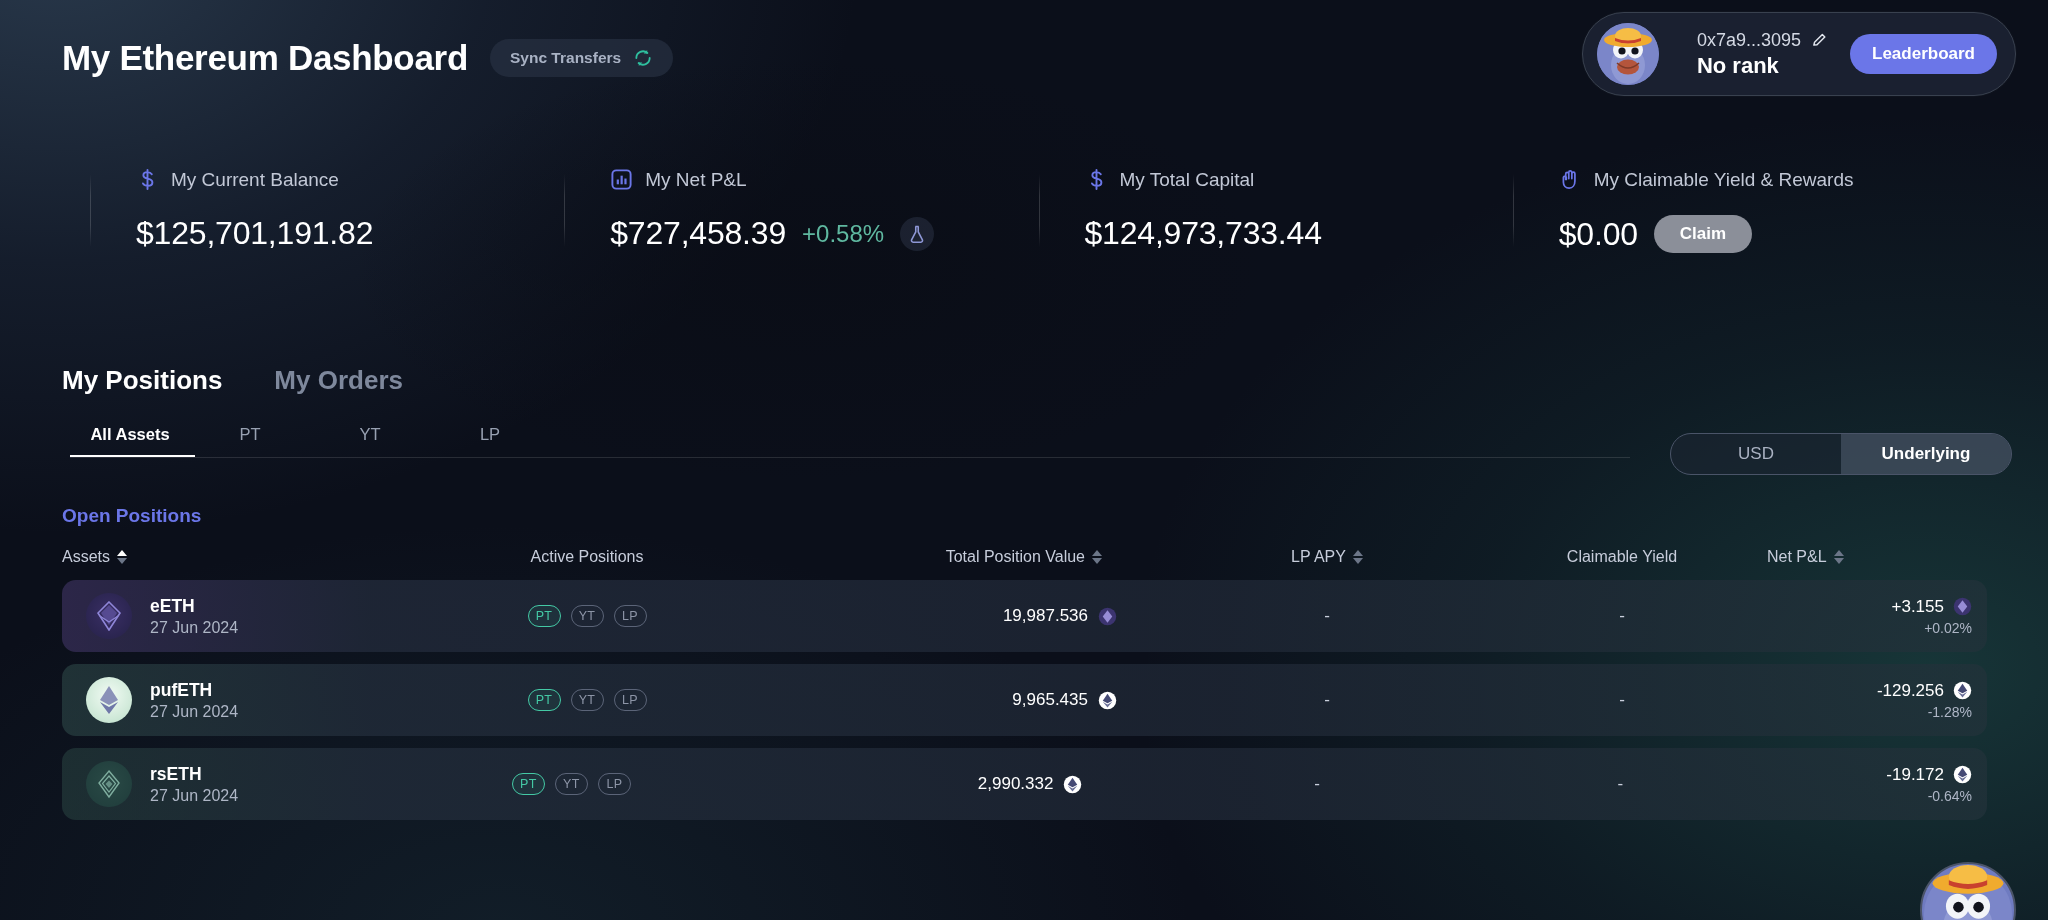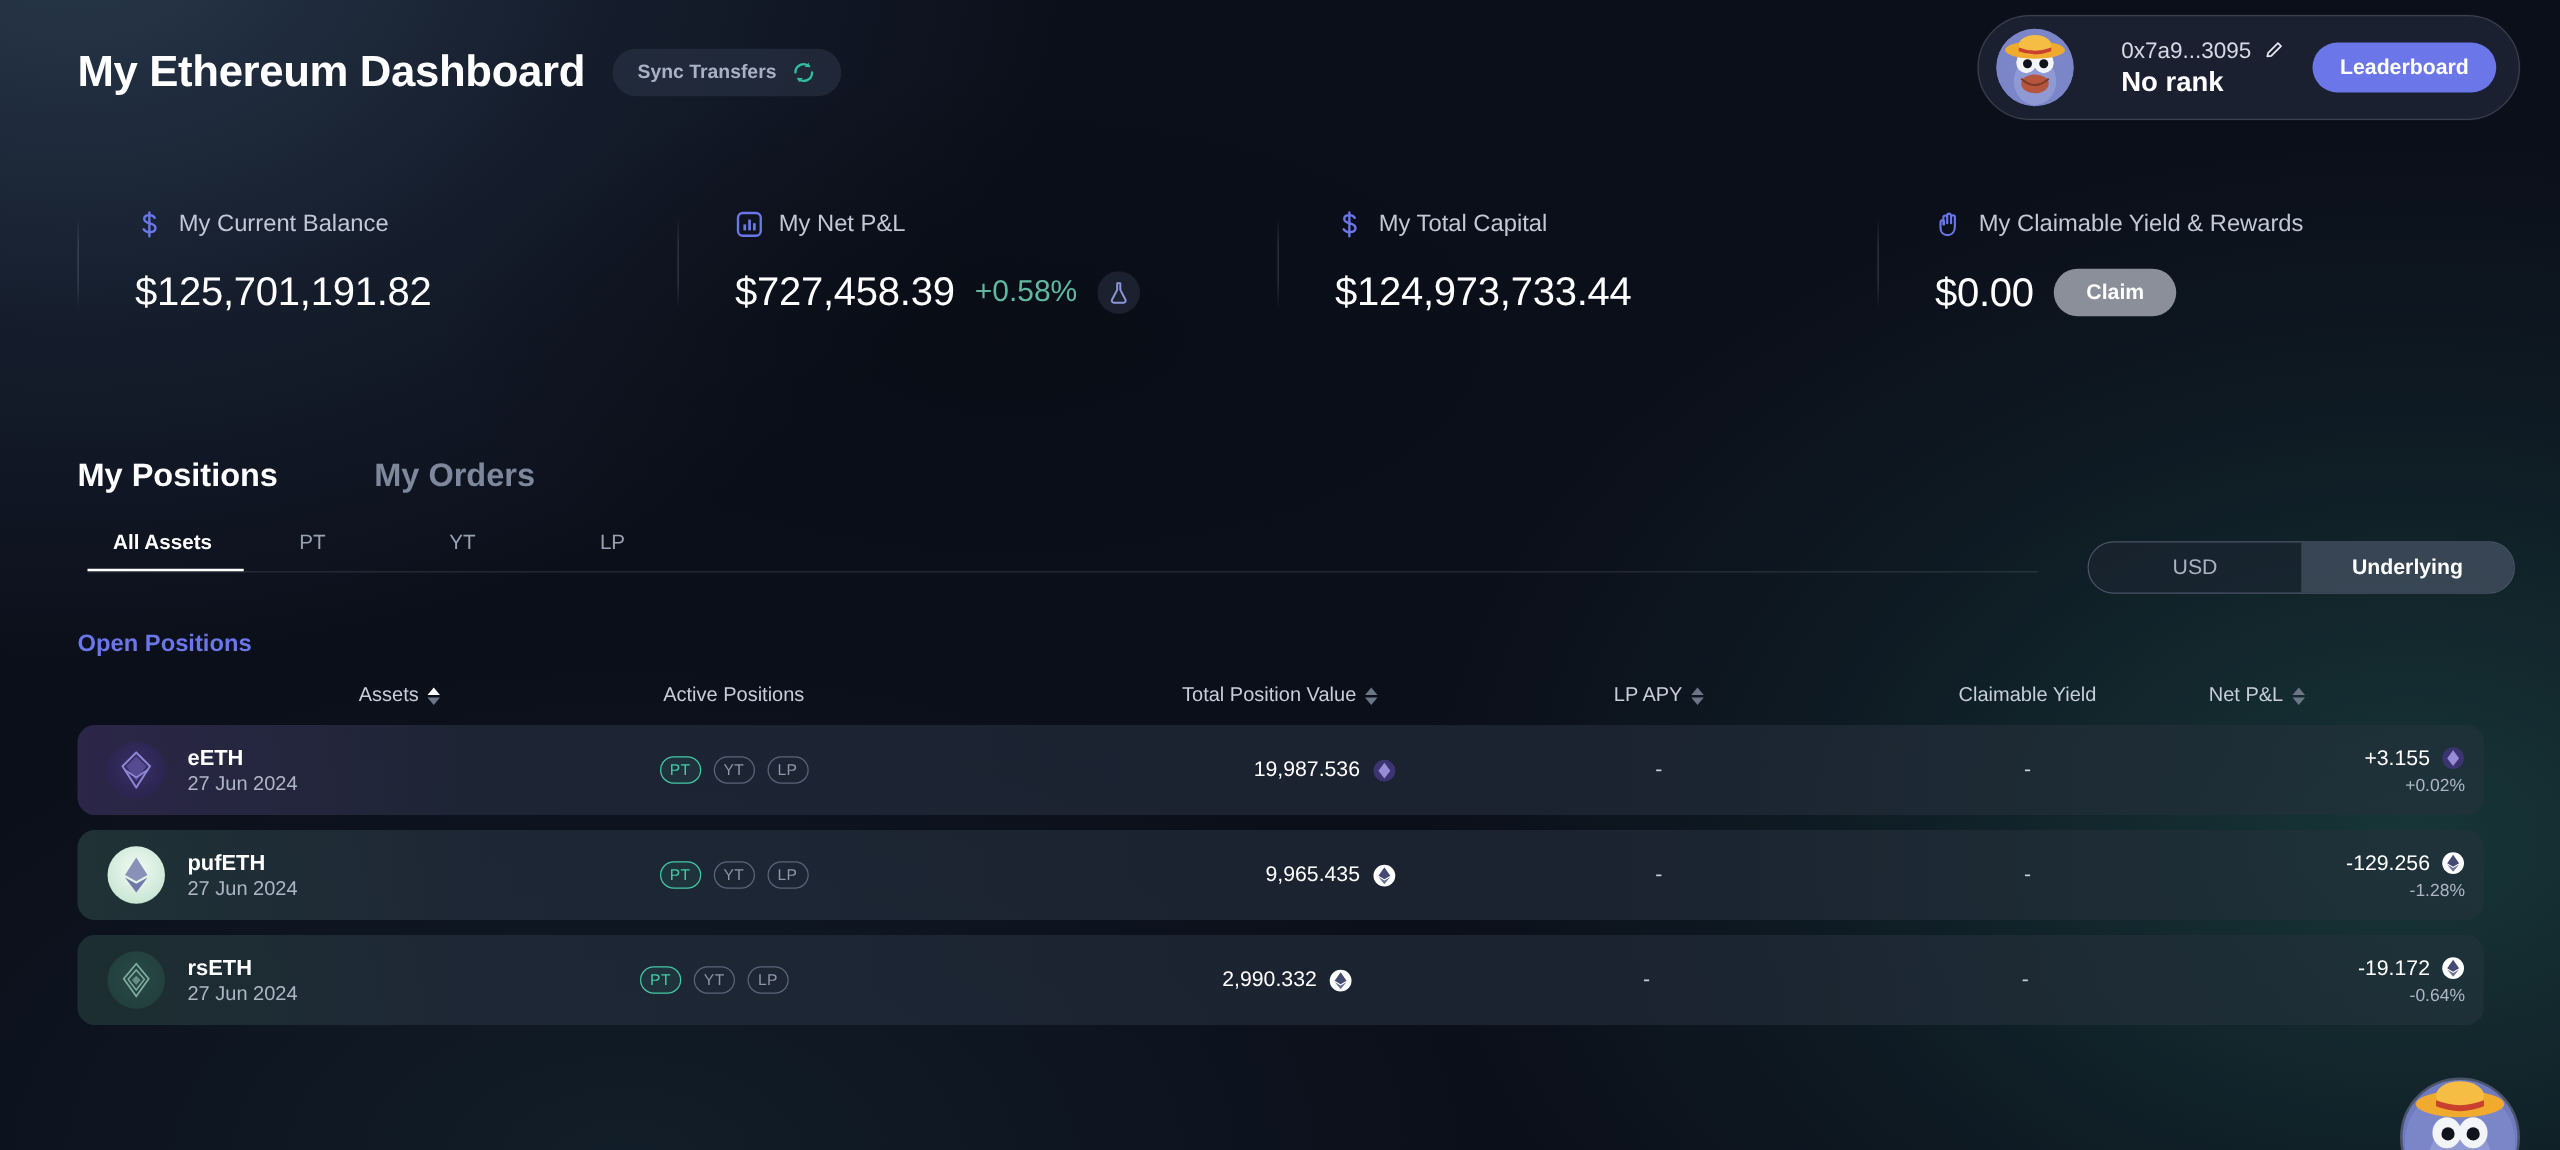--- a/index.html
+++ b/index.html
@@ -59,21 +59,21 @@
   .rank{ font-size:22px; font-weight:bold; color:#ffffff; }
   .leaderboard{
     background:#6b76e8; color:#fff; font-size:17px; font-weight:bold;
     border:none; border-radius:22px; padding:10px 22px; cursor:pointer;
     font-family:"Liberation Sans", sans-serif;
   }
 
   
   .stats{ position:absolute; left:62px; top:168px; width:1925px; display:flex; }
   .stat{ position:relative; padding-left:46px; }
-  .stat.s0{ width:480px; }
+  .stat.s0{ width:480px;margin-left:28px; }
   .stat.s1{ width:480px; }
   .stat.s2{ width:480px; }
   .stat.s3{ width:480px; }
   .stat:before{
     content:""; position:absolute; left:0; top:6px; bottom:6px; width:1px;
     background:linear-gradient(to bottom, rgba(255,255,255,0.0), rgba(255,255,255,0.16) 30%, rgba(255,255,255,0.16) 70%, rgba(255,255,255,0.0));
   }
   .stat-label{ display:flex; align-items:center; gap:12px; margin-bottom:24px; }
   .stat-label span{ font-size:19px; color:#c2c8d6; }
   .stat-ico{ width:23px; height:23px; display:block; flex:none; }
@@ -85,21 +85,21 @@
     background:rgba(120,135,175,0.16);
     display:flex; align-items:center; justify-content:center; cursor:pointer; flex:none;
   }
   .claim-btn{
     background:#8b8f99; color:#ffffff; font-size:17px; font-weight:bold;
     border:none; border-radius:20px; padding:9px 26px; cursor:pointer;
     font-family:"Liberation Sans", sans-serif;
   }
 
   
-  .maintabs{ position:absolute; left:62px; top:365px; display:flex; gap:77px; align-items:baseline; }
+  .maintabs{ position:absolute; left:62px; top:365px; display:flex; gap:52px; align-items:baseline; }
   .maintab{ font-size:26px; font-weight:bold; color:#7e889c; cursor:pointer; }
   .maintab.active{ color:#ffffff; }
 
   .subtabs-wrap{ position:absolute; left:70px; top:425px; width:1560px; }
   .subtabs{ display:flex; position:relative; }
   .subtab{
     width:120px; text-align:center; font-size:16.5px; color:#98a1b2;
     padding-bottom:13px; cursor:pointer;
   }
   .subtab.active{ color:#ffffff; font-weight:bold; }
@@ -115,21 +115,21 @@
   }
   .seg div{ font-size:17px; padding:10px 0; width:170px; text-align:center; cursor:pointer; color:#aab2c2; }
   .seg div.active{ background:rgba(150,168,195,0.26); color:#ffffff; font-weight:bold; }
 
   
   .open-pos{ position:absolute; left:62px; top:505px; font-size:19px; font-weight:bold; color:#6b76e8; }
 
   .tbl{ position:absolute; left:62px; top:548px; width:1925px; }
   .thead{ display:flex; align-items:center; padding:0 0 14px 0; }
   .th{ font-size:16px; color:#c7cddb; display:flex; align-items:center; gap:7px; }
-  .c-assets{ width:340px; justify-content:flex-end; padding-right:50px; }
+  .c-assets{ width:340px; padding-right:50px; }
   .c-active{ width:370px; justify-content:center; }
   .c-value { width:405px; justify-content:flex-end; padding-right:75px;}
   .c-apy   { width:300px; justify-content:center; }
   .c-yield { width:290px; justify-content:center; }
   .c-pnl   { width:220px; padding-right:15px; }
   .sorter{ display:flex; flex-direction:column; gap:2px; }
   .tri{ width:0; height:0; border-left:5px solid transparent; border-right:5px solid transparent; }
   .tri.up{ border-bottom:6px solid #6c7governments; }
   .tri.up{ border-bottom:6px solid #6c7688; }
   .tri.dn{ border-top:6px solid #6c7688; }

